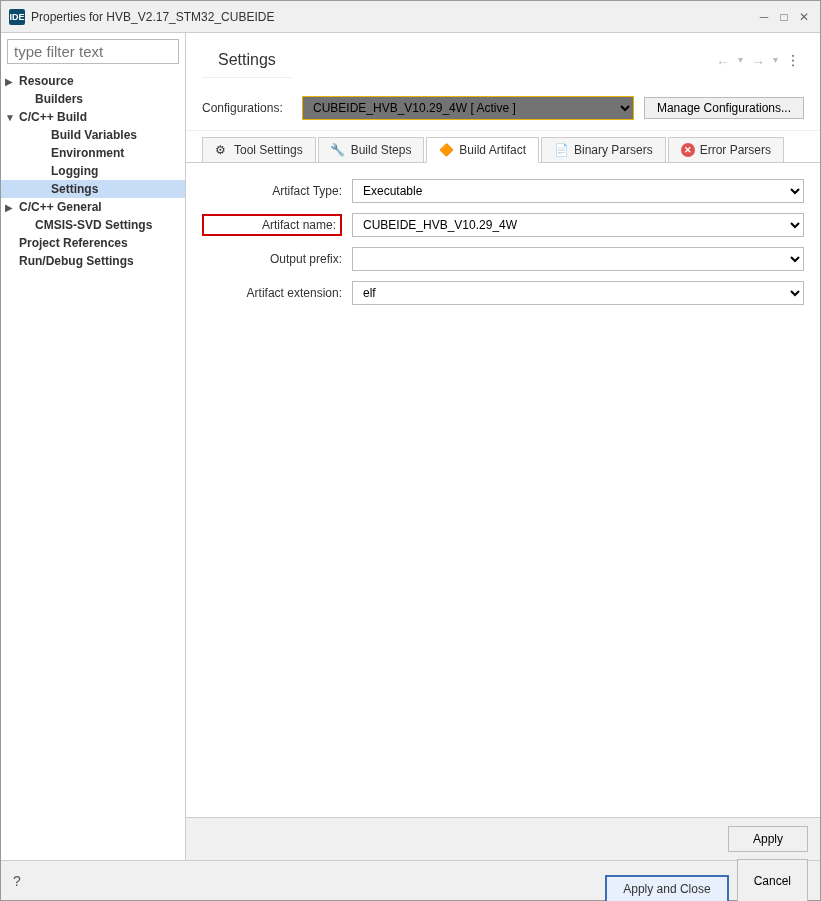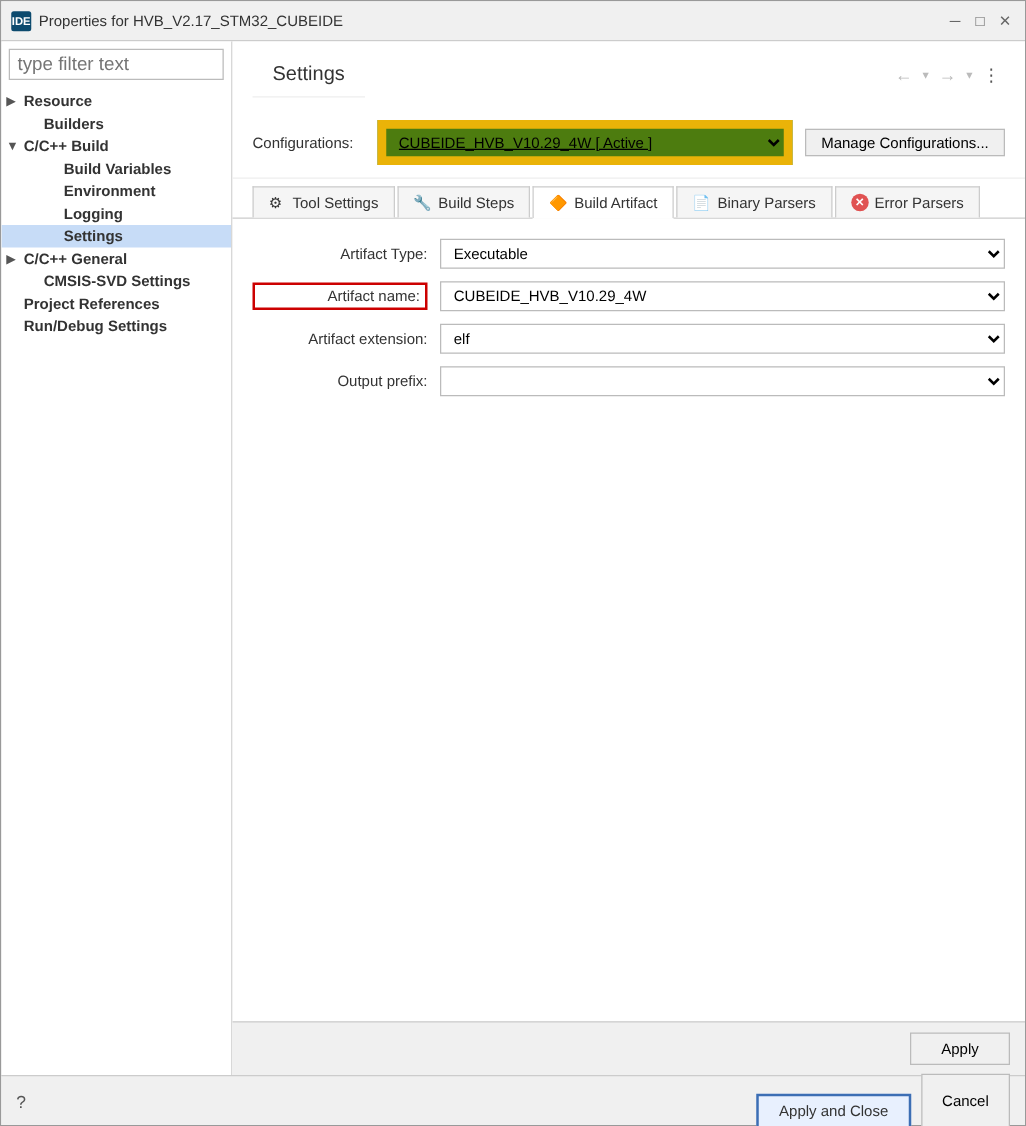--- a/index.html
+++ b/index.html
@@ -134,25 +134,24 @@
       display: flex;
       align-items: center;
       padding: 10px 16px;
       gap: 10px;
       border-bottom: 1px solid #eee;
     }
     .config-label { font-size: 12px; color: #333; min-width: 90px; }
     .config-select {
       flex: 1;
       padding: 3px 6px;
-      border: 7px solid #eab308;
-      font-size: 12px;
-      background: #4d7c0f;
-      cursor: pointer;
-      text-decoration: underline;
+      border: 1px solid #eab308;
+      font-size: 12px;
+      background: #737373;
+      cursor: pointer;
     }
     .manage-btn {
       padding: 3px 12px;
       border: 1px solid #bbb;
       background: #f0f0f0;
       font-size: 12px;
       cursor: pointer;
     }
     
     .tabs {
@@ -438,30 +437,30 @@
         </div>
 
         <div class="form-row">
           <span class="form-label highlighted">Artifact name:</span>
           <select class="form-select">
             <option>CUBEIDE_HVB_V10.29_4W</option>
           </select>
         </div>
 
         <div class="form-row">
+          <span class="form-label">Output prefix:</span>
+          <select class="form-select">
+            <option></option>
+          </select>
+        </div>
+
+        <div class="form-row">
           <span class="form-label">Artifact extension:</span>
           <select class="form-select">
             <option>elf</option>
-          </select>
-        </div>
-
-        <div class="form-row">
-          <span class="form-label">Output prefix:</span>
-          <select class="form-select">
-            <option></option>
           </select>
         </div>
       </div>
 
       <div class="bottom-bar">
         <button class="bottom-btn">Apply</button>
       </div>
     </div>
   </div>
 

